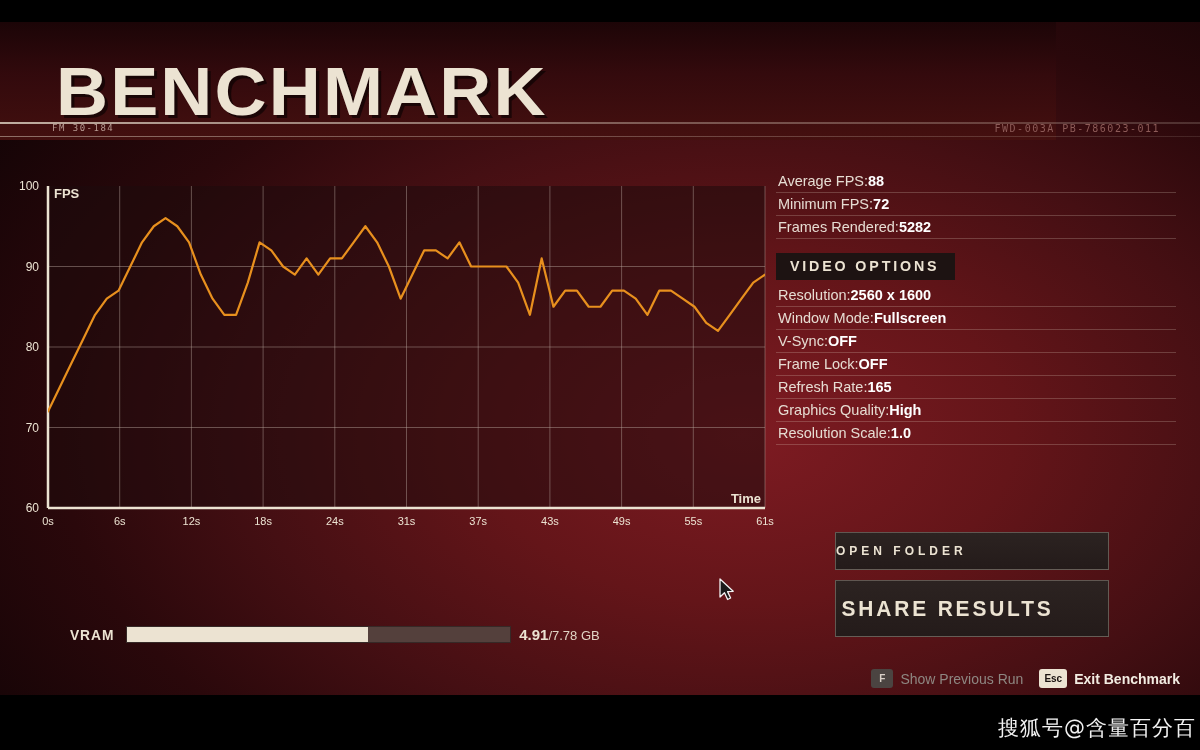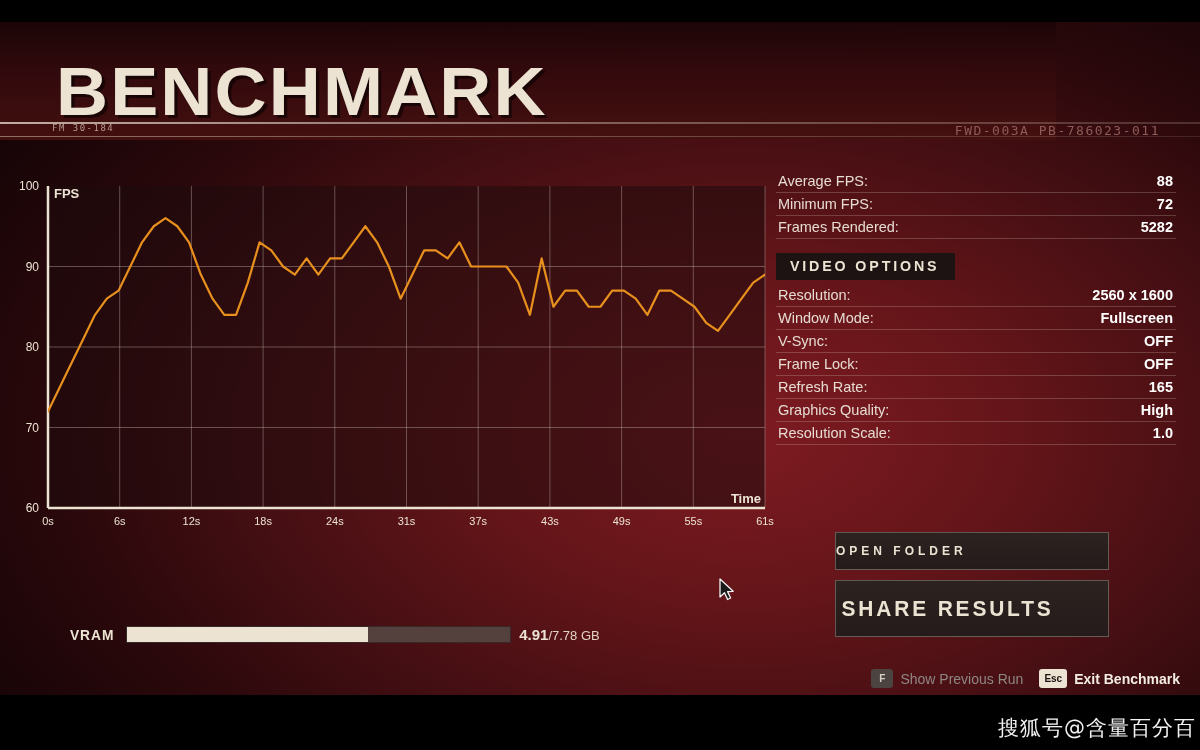--- a/index.html
+++ b/index.html
@@ -50,21 +50,21 @@
     background:linear-gradient(90deg, rgba(236,227,210,.45), rgba(236,227,210,.12));
     z-index:21;
   }
   .code-left {
     position:absolute; left:52px; top:123px; z-index:22;
     font-size:9px; letter-spacing:1.5px; color:#b79a92;
     font-family:"DejaVu Sans Mono", monospace;
   }
   .code-right {
     position:absolute; right:40px; top:123px; z-index:22;
-    font-size:13px; letter-spacing:1.5px; color:#8d5b58;
+    font-size:10px; letter-spacing:1.5px; color:#8d5b58;
     font-family:"DejaVu Sans Mono", monospace;
   }
   
   .chart-wrap { position:absolute; left:0; top:150px; width:780px; height:400px; z-index:10; }
   .chart-svg { display:block; }
   
   .vram-row {
     position:absolute; left:70px; top:622px; width:560px; height:24px;
     display:flex; align-items:center; gap:8px; z-index:15;
   }
@@ -85,21 +85,21 @@
   .chip {
     display:inline-block; background:#1d1312;
     padding:4px 12px 5px 10px; margin-bottom:4px;
   }
   .chip span {
     font-size:15px; font-weight:bold; color:#ece3d2;
     letter-spacing:3px; transform:scaleX(.95); display:inline-block;
   }
   .rows { width:100%; margin-bottom:14px; }
   .row {
-    display:flex; justify-content:space-between; align-items:center;
+    display:flex; align-items:center;
     padding:3px 3px 3px 2px;
     border-bottom:1px solid rgba(236,227,210,.22);
   }
   .row .k { font-size:14.5px; color:#e6dcd2; }
   .row .v { font-size:14.5px; color:#fff; font-weight:bold; }
   
   .btn {
     position:absolute; z-index:15;
     background:linear-gradient(180deg,#2c2321 0%, #241b1a 100%);
     border:1px solid rgba(236,227,210,.30);

